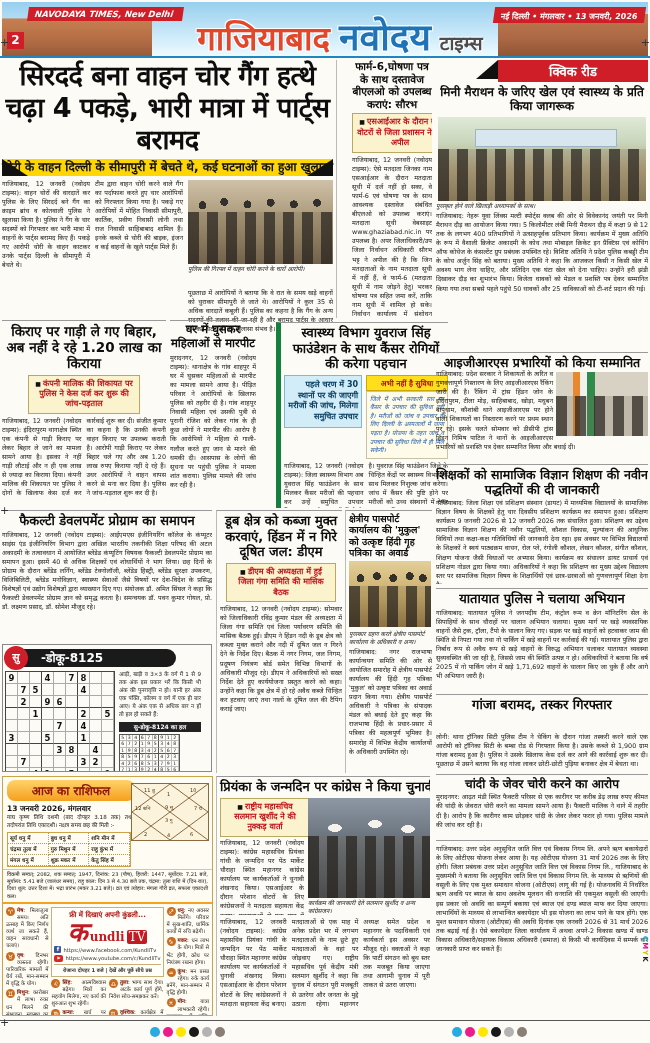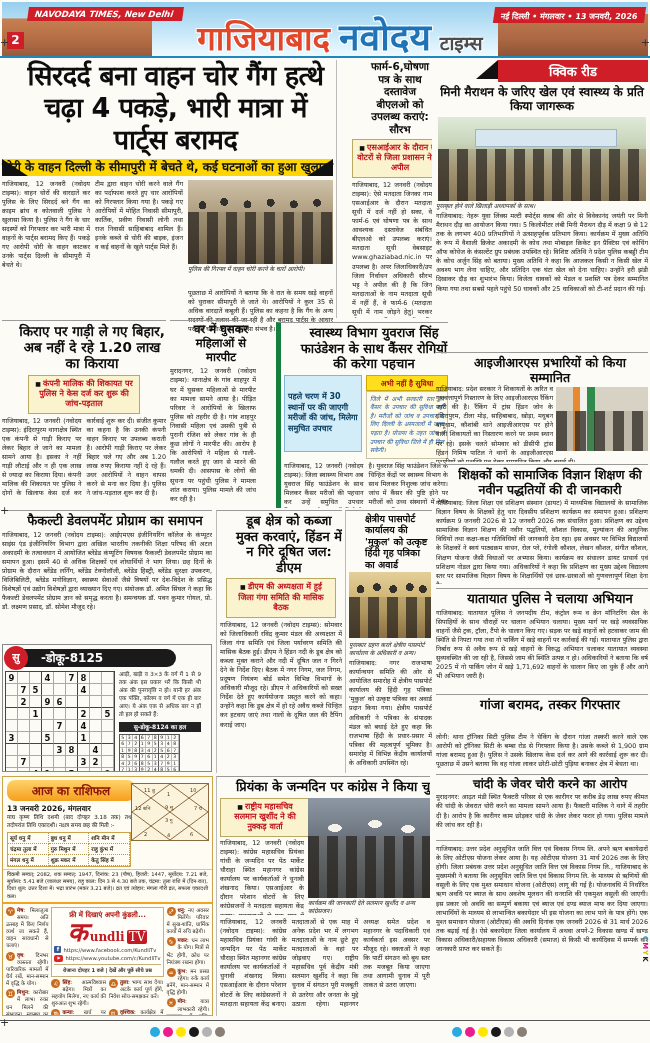--- a/index.html
+++ b/index.html
@@ -28,21 +28,21 @@
   .mh-title{position:absolute;left:170px;right:140px;top:8px;display:flex;
     align-items:baseline;justify-content:center;gap:9px;white-space:nowrap;}
   .t-city{font-size:33px;font-weight:bold;color:#e2472a;
     text-shadow:1px 1px 0 #fff,-1px -1px 0 #fff,1px -1px 0 #fff,-1px 1px 0 #fff;}
   .t-main{font-size:37px;font-weight:bold;color:#1e74b7;
     text-shadow:1px 1px 0 #fff,-1px -1px 0 #fff,1px -1px 0 #fff,-1px 1px 0 #fff;}
   .t-sub{font-size:19px;font-weight:bold;color:#4c4c4c;
     text-shadow:1px 1px 0 #fff,-1px -1px 0 #fff;}
   .mh-rule{left:0;top:56px;width:650px;height:2px;background:#1f86c0;}
   
-  .hl{font-weight:bold;color:#0d0d0d;line-height:1.2;margin-left:16px;}
+  .hl{font-weight:bold;color:#0d0d0d;line-height:1.2;}
   .body-sm{font-size:6.4px;line-height:1.42;text-align:justify;color:#1c1c1c;}
   .cols2{column-count:2;column-gap:5px;}
   .cols3{column-count:3;column-gap:5px;}
   .caption{font-size:6px;font-style:italic;color:#222;padding-top:1px;}
   .hbox{background:#fbf3cd;border:1px solid #b9a85f;color:#c1121c;font-weight:bold;
     font-size:8px;line-height:1.3;text-align:center;padding:3px 4px;margin:3px auto;}
   .hbox::before{content:"■ ";font-size:6px;color:#111;}
   .rule-t{border-top:1px solid #9a9a9a;}
   .photo{position:relative;overflow:hidden;background:#b0a28a;}
   .figs{position:absolute;left:0;right:0;bottom:0;height:62%;
@@ -77,21 +77,21 @@
     line-height:17px;height:17px;position:relative;}
   .strap::before,.strap::after{content:"";position:absolute;top:0;border-style:solid;}
   .strap::before{left:0;border-width:17px 0 0 26px;border-color:transparent transparent transparent #111;}
   .strap::after{right:0;border-width:0 0 17px 26px;border-color:transparent transparent #111 transparent;}
   .ms-content{display:flex;gap:5px;margin-top:4px;height:164px;overflow:hidden;}
   .qr-tag{background:#cf1e28;color:#fff;font-weight:bold;font-size:13px;text-align:center;
     padding:2px 0;width:150px;margin-left:auto;position:relative;}
   .qr-tag::before{content:"";position:absolute;left:-22px;top:0;border-style:solid;
     border-width:0 0 19px 22px;border-color:transparent transparent #111 transparent;}
   .cyanbox{background:#d3edf8;border:1px solid #7bb9d6;color:#083e62;font-weight:bold;
-    font-size:8px;line-height:1.35;text-align:left;padding:16px 3px;}
+    font-size:8px;line-height:1.35;text-align:right;padding:4px 3px;}
   .ybox-t{background:#ffdf1b;color:#b01210;font-weight:bold;font-size:7.5px;text-align:center;
     padding:2px 0;border:1px solid #caa80a;}
   .ybox-b{border:1px solid #c9c2a6;background:#fffbe9;color:#1a57a8;font-style:italic;
     font-size:5.9px;line-height:1.45;text-align:justify;padding:3px;}
   
   .sd-head{position:relative;background:#1a1a1a;border-radius:9px;color:#fff;font-weight:bold;
     font-size:12px;line-height:18px;height:18px;padding-left:30px;width:135px;margin:2px 0 4px 6px;}
   .sd-logo{position:absolute;left:-7px;top:-3px;width:24px;height:24px;border-radius:50%;
     background:#d01e28;color:#fff;font-size:11px;font-weight:bold;text-align:center;line-height:24px;}
   .sd-grid{display:grid;grid-template-columns:repeat(9,12px);grid-auto-rows:12px;

